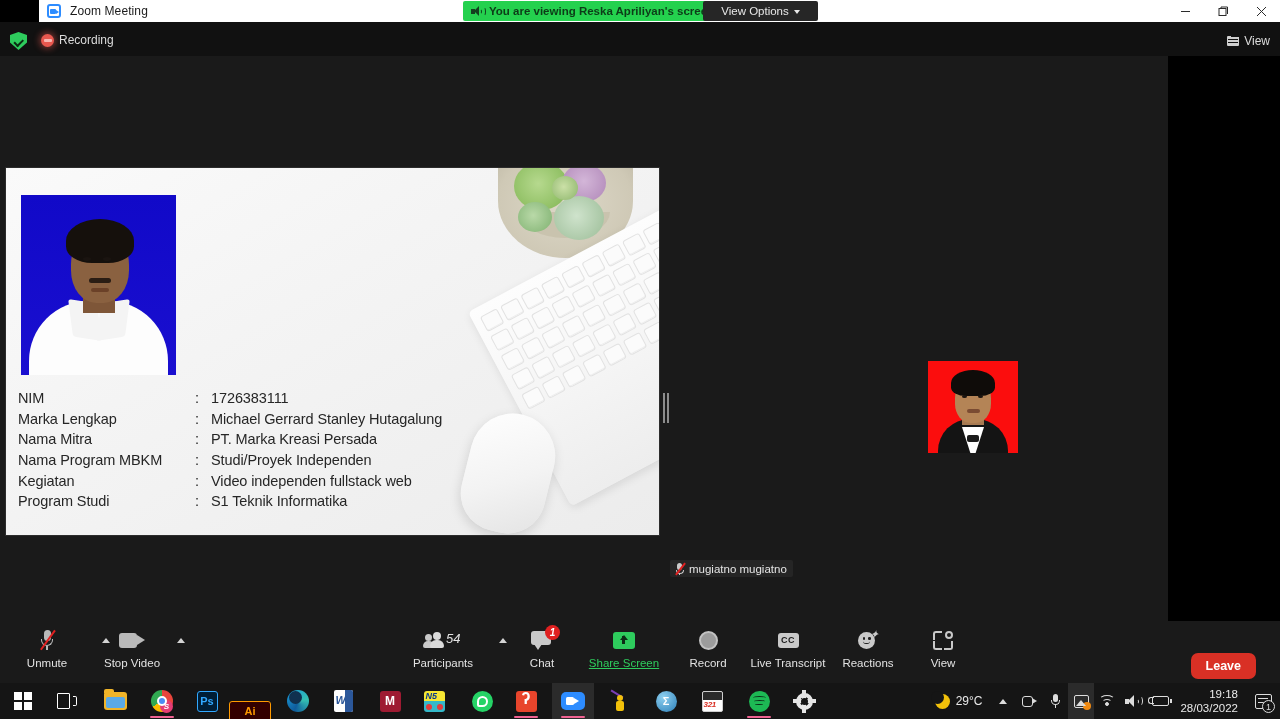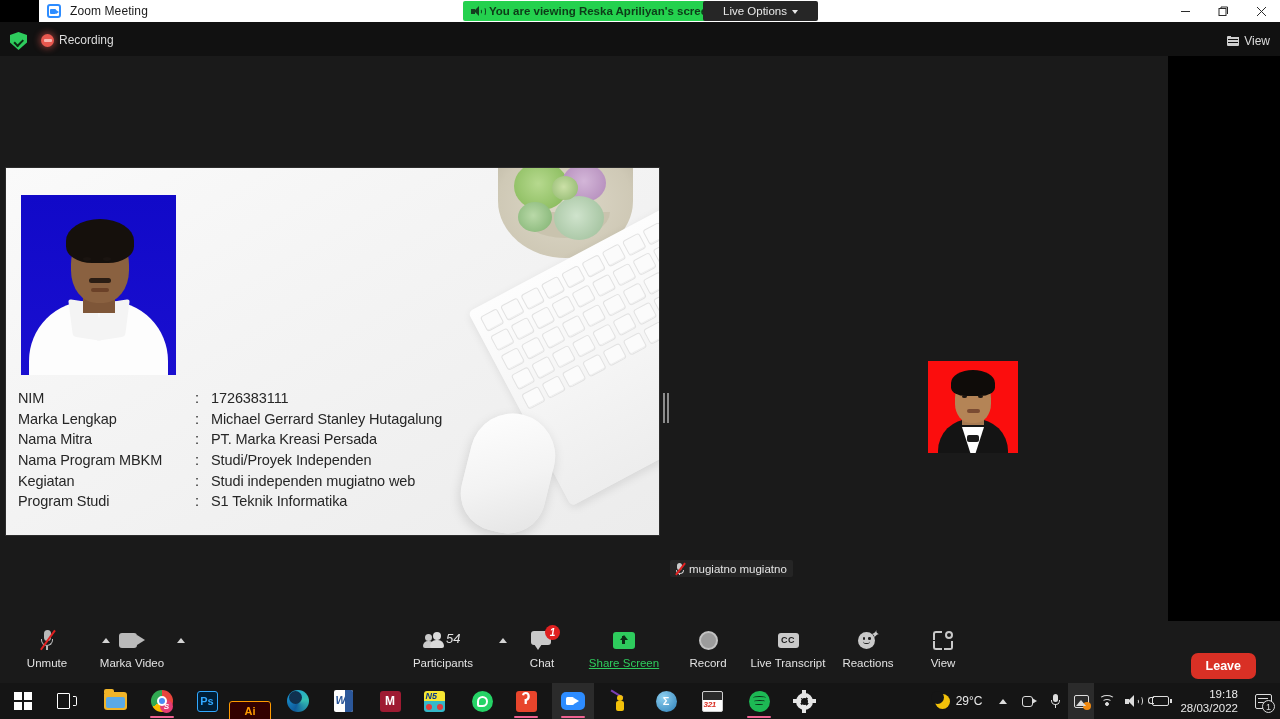--- a/index.html
+++ b/index.html
@@ -492,21 +492,21 @@
     <div class="spk">
       <div class="body"></div>
         <div class="cone"></div>
         <div class="w1"></div>
         <div class="w2"></div>
     </div>
     <div class="txt">You are viewing Reska Apriliyan's screen</div>
   </div>
 
   <div class="view-options">
-    <span class="lbl">Live Options</span>
+    <span class="lbl">View Options</span>
     <span class="chev-d"></span>
   </div>
 
   <div class="wincontrols">
     <div class="wc">
       <svg width="11" height="11" viewBox="0 0 11 11">
           <line x1="1" y1="5.5" x2="10" y2="5.5" stroke="#2b2b2b" stroke-width="1"></line>
         </svg>
     </div>
     <div class="wc">
@@ -634,21 +634,21 @@
           <span class="fvalue">PT. Marka Kreasi Persada</span>
         </div>
         <div class="frow">
           <span class="flabel">Nama Program MBKM</span>
           <span class="fcolon">:</span>
           <span class="fvalue">Studi/Proyek Independen</span>
         </div>
         <div class="frow">
           <span class="flabel">Kegiatan</span>
           <span class="fcolon">:</span>
-          <span class="fvalue">Studi independen mugiatno web</span>
+          <span class="fvalue">Video independen fullstack web</span>
         </div>
         <div class="frow">
           <span class="flabel">Program Studi</span>
           <span class="fcolon">:</span>
           <span class="fvalue">S1 Teknik Informatika</span>
         </div>
       </div>
     </div>
 
     <div class="drag-handle">
@@ -695,21 +695,21 @@
     </div>
 
     <div class="tool" style="left:95px">
       <span class="glyph">
         <span class="cam-big">
             <i class="bd"></i>
             <i class="ln"></i>
           </span>
         <span class="caret" style="left:58px; top:11px"></span>
       </span>
-      <span class="label">Marka Video</span>
+      <span class="label">Stop Video</span>
     </div>
 
     <div class="tool" style="left:406px">
       <span class="glyph">
         <span class="ppl">
           <i class="h1"></i>
             <i class="b1"></i>
             <i class="h2"></i>
             <i class="b2"></i>
           <i class="cnt">54</i>

